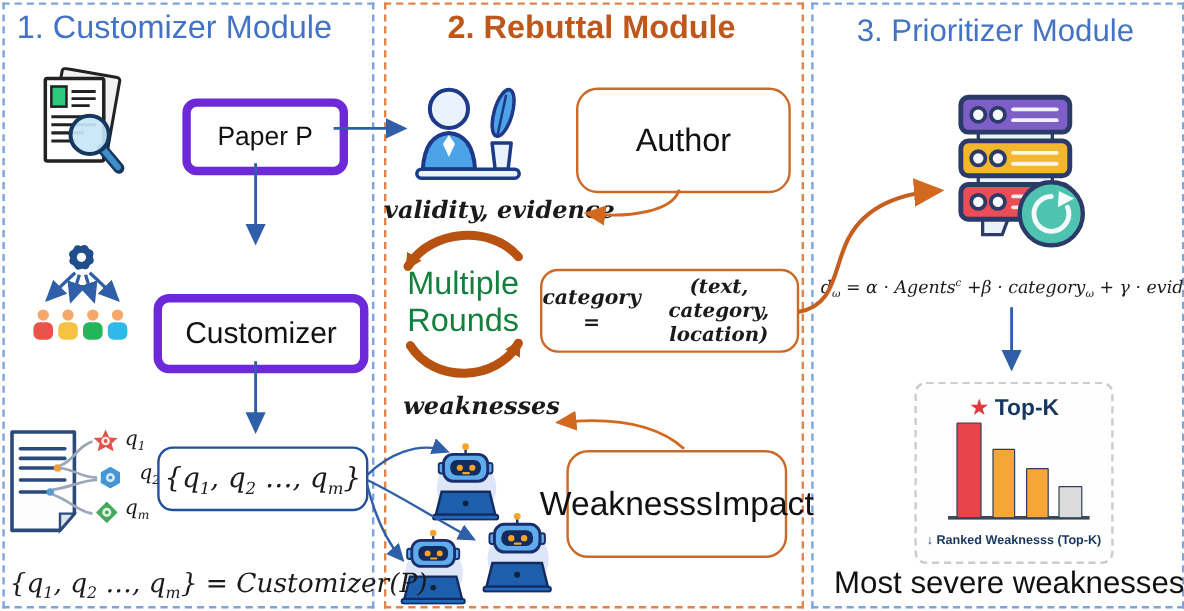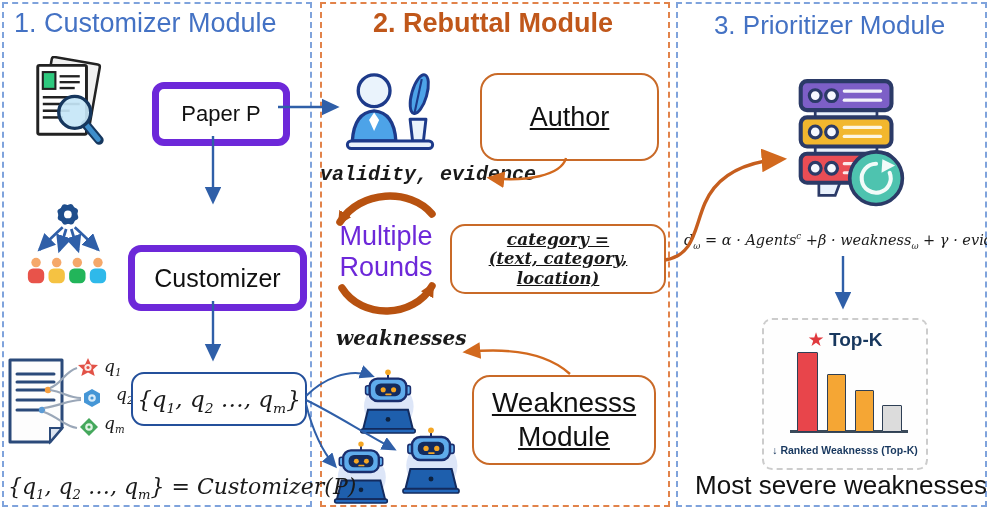--- a/index.html
+++ b/index.html
@@ -14,22 +14,22 @@
   .module-blue   { border:2px dashed #7FA3DC; }
   .module-orange { border:2px dashed #E2834A; }
 
   .mtitle { white-space:nowrap; }
   .title-blue   { color:#4472C4; font-size:27px; }
   .title-orange { color:#C0571A; font-size:27px; font-weight:bold; }
 
   .bluebox { background:#fff; border:7px solid #6d28d9; border-radius:12px;
              display:flex; align-items:center; justify-content:center; color:#111; z-index:2; }
   .orangebox { background:#fff; border:2.5px solid #C96A28; border-radius:18px;
-               display:flex; flex-direction:column; align-items:center; justify-content:center;
-               text-align:center; color:#111; line-height:1.22; z-index:2;text-decoration:underline; }
+               display:flex; flex-direction:row; align-items:center; justify-content:center;
+               text-align:center; color:#111; line-height:1.22; z-index:2; }
 
   .overlay { position:absolute; left:0; top:0; z-index:5; pointer-events:none; }
   .icon { z-index:1; }
 
   .qlabel { font-size:17px; white-space:nowrap; }
 
   
   #topk-card { background:#fefefe; border:2px dashed #cccccc; border-radius:10px; z-index:2; }
   .bar { position:absolute; border:1.5px solid #2e3f55; border-radius:1px; }
   .bar-0 { background:#E8454B; }
@@ -160,34 +160,34 @@
       <line x1="84" y1="54" x2="93" y2="12" stroke="#1D3A8A" stroke-width="2.5"></line>
       <path d="M 79 60 L 98 60 L 95 86 L 82 86 Z" fill="#EAF3FC" stroke="#1D3A8A" stroke-width="3.5" stroke-linejoin="round"></path>
       <rect x="4" y="86" width="102" height="9" rx="4.5" fill="#EAF3FC" stroke="#1D3A8A" stroke-width="3.5"></rect>
     </svg>
   </div>
 
   <div class="abs orangebox" style="left:480px; top:73px; width:175px; height:84px; font-size:27px;">
     <span>Author</span>
   </div>
 
-  <div class="abs math" style="left:320px; top:163px; font-size:20px; font-weight:bold; z-index:2;font-family:Liberation Mono, monospace;">validity, evidence</div>
+  <div class="abs math" style="left:320px; top:163px; font-size:20px; font-weight:bold; z-index:2;">validity, evidence</div>
 
   <div class="abs icon" style="left:328px; top:186px;">
     <svg width="120" height="140" viewBox="0 0 120 140">
       <defs>
         <marker id="co" markerWidth="18" markerHeight="16" refX="10" refY="7" orient="auto" markerUnits="userSpaceOnUse">
           <path d="M0,0 L14,7 L0,14 Z" fill="#B85210"></path>
         </marker>
       </defs>
       <path d="M 104 28 C 82 2, 32 4, 12 36" stroke="#B85210" stroke-width="7.5" fill="none" stroke-linecap="round" marker-end="url(#co)"></path>
       <path d="M 14 102 C 34 134, 86 132, 104 100" stroke="#B85210" stroke-width="7.5" fill="none" stroke-linecap="round" marker-end="url(#co)"></path>
     </svg>
   </div>
-  <div class="abs" style="left:326px; top:221px; width:120px; text-align:center; font-size:27px; color:#6d28d9; line-height:1.15; z-index:2;">
+  <div class="abs" style="left:326px; top:221px; width:120px; text-align:center; font-size:27px; color:#15803d; line-height:1.15; z-index:2;">
     <div>Multiple</div>
     <div>Rounds</div>
   </div>
 
   <div class="abs orangebox" style="left:450px; top:224px; width:212px; height:66px; border-width:2px; border-radius:15px;">
     <span class="math" style="font-size:17px; font-weight:bold;">category =</span>
     <span class="math" style="font-size:16.5px; font-weight:bold;">(text, category, location)</span>
   </div>
 
   <div class="abs math" style="left:336px; top:326px; font-size:20px; font-weight:bold; z-index:2;">weaknesses</div>
@@ -239,21 +239,21 @@
         <circle cx="47" cy="27" r="3.2" fill="#F5A623"></circle>
       <rect x="36.5" y="31.5" width="8" height="2.2" rx="1.1" fill="#F5A623"></rect>
       <path d="M 15 52 L 65 52 L 71 76 L 9 76 Z" fill="#1E5FAD" stroke="#132B5E" stroke-width="2.5"></path>
       <circle cx="40" cy="64" r="3" fill="#0D2240"></circle>
       <rect x="6" y="76" width="68" height="5" rx="2.5" fill="#2368BC" stroke="#132B5E" stroke-width="2"></rect>
     </svg>
   </div>
 
   <div class="abs orangebox" style="left:472px; top:375px; width:180px; height:86px; font-size:28px;">
     <span>Weaknesss</span>
-    <span>Module</span>
+    <span>Impact</span>
   </div>
 
   <div class="abs mtitle title-blue" style="left:676px; top:10px; width:307px; text-align:center; font-size:26px;">3. Prioritizer Module</div>
 
   <div class="abs icon" style="left:788px; top:72px;">
     <svg width="118" height="138" viewBox="0 0 130 152">
       <rect x="30" y="40" width="68" height="10" rx="2" fill="#EAF2FC" stroke="#2B3A67" stroke-width="3"></rect>
       <rect x="30" y="80" width="68" height="10" rx="2" fill="#EAF2FC" stroke="#2B3A67" stroke-width="3"></rect>
       <path d="M 34 120 L 58 120 L 52 136 L 34 136 Z" fill="#EAF2FC" stroke="#2B3A67" stroke-width="3"></path>
       <rect x="14" y="10" width="100" height="32" rx="7" fill="#7D5FC7" stroke="#2B3A67" stroke-width="4.5"></rect>
@@ -272,21 +272,21 @@
       <line x1="62" y1="101" x2="78" y2="101" stroke="#FBE9EA" stroke-width="3.5" stroke-linecap="round"></line>
       <line x1="62" y1="111" x2="74" y2="111" stroke="#FBE9EA" stroke-width="3.5" stroke-linecap="round"></line>
       <g>
         <circle cx="97" cy="117" r="29" fill="#4EC3AF" stroke="#2B3A67" stroke-width="4"></circle>
         <path d="M 97 101 a 16 16 0 1 0 15 10" stroke="#F2FBF9" stroke-width="4.5" fill="none" stroke-linecap="round"></path>
         <polygon points="104,96 118,103 103,111" fill="#F2FBF9"></polygon>
       </g>
     </svg>
   </div>
 
-  <div class="abs math" style="left:684px; top:232px; font-size:14.5px; white-space:nowrap; z-index:2;"><span>d</span><sub>ω</sub><span> = α · Agents</span><sup>c</sup><span> +β · weakness</span><sub>ω</sub><span> + γ · evidence</span></div>
+  <div class="abs math" style="left:684px; top:232px; font-size:14.5px; white-space:nowrap; z-index:2;"><span>d</span><sub>ω</sub><span> = α · Agents</span><sup>c</sup><span> +β · category</span><sub>ω</sub><span> + γ · evidence</span></div>
 
   <div id="topk-card" class="abs" style="left:762px; top:318px; width:162px; height:148px;">
     <div class="abs" style="left:0; top:8px; width:100%; text-align:center;">
       <span style="color:#E0393E; font-size:19px;">★</span>
       <span class="topk-head">Top-K</span>
     </div>
     <div id="bar-baseline" style="left:26px; top:110px; width:118px; height:3px;"></div>
     <div class="bar bar-0" style="left: 33px; width: 19px; height: 78px; top: 32px;"></div>
     <div class="bar bar-1" style="left: 63px; width: 17px; height: 56px; top: 54px;"></div>
     <div class="bar bar-2" style="left: 91px; width: 17px; height: 40px; top: 70px;"></div>

